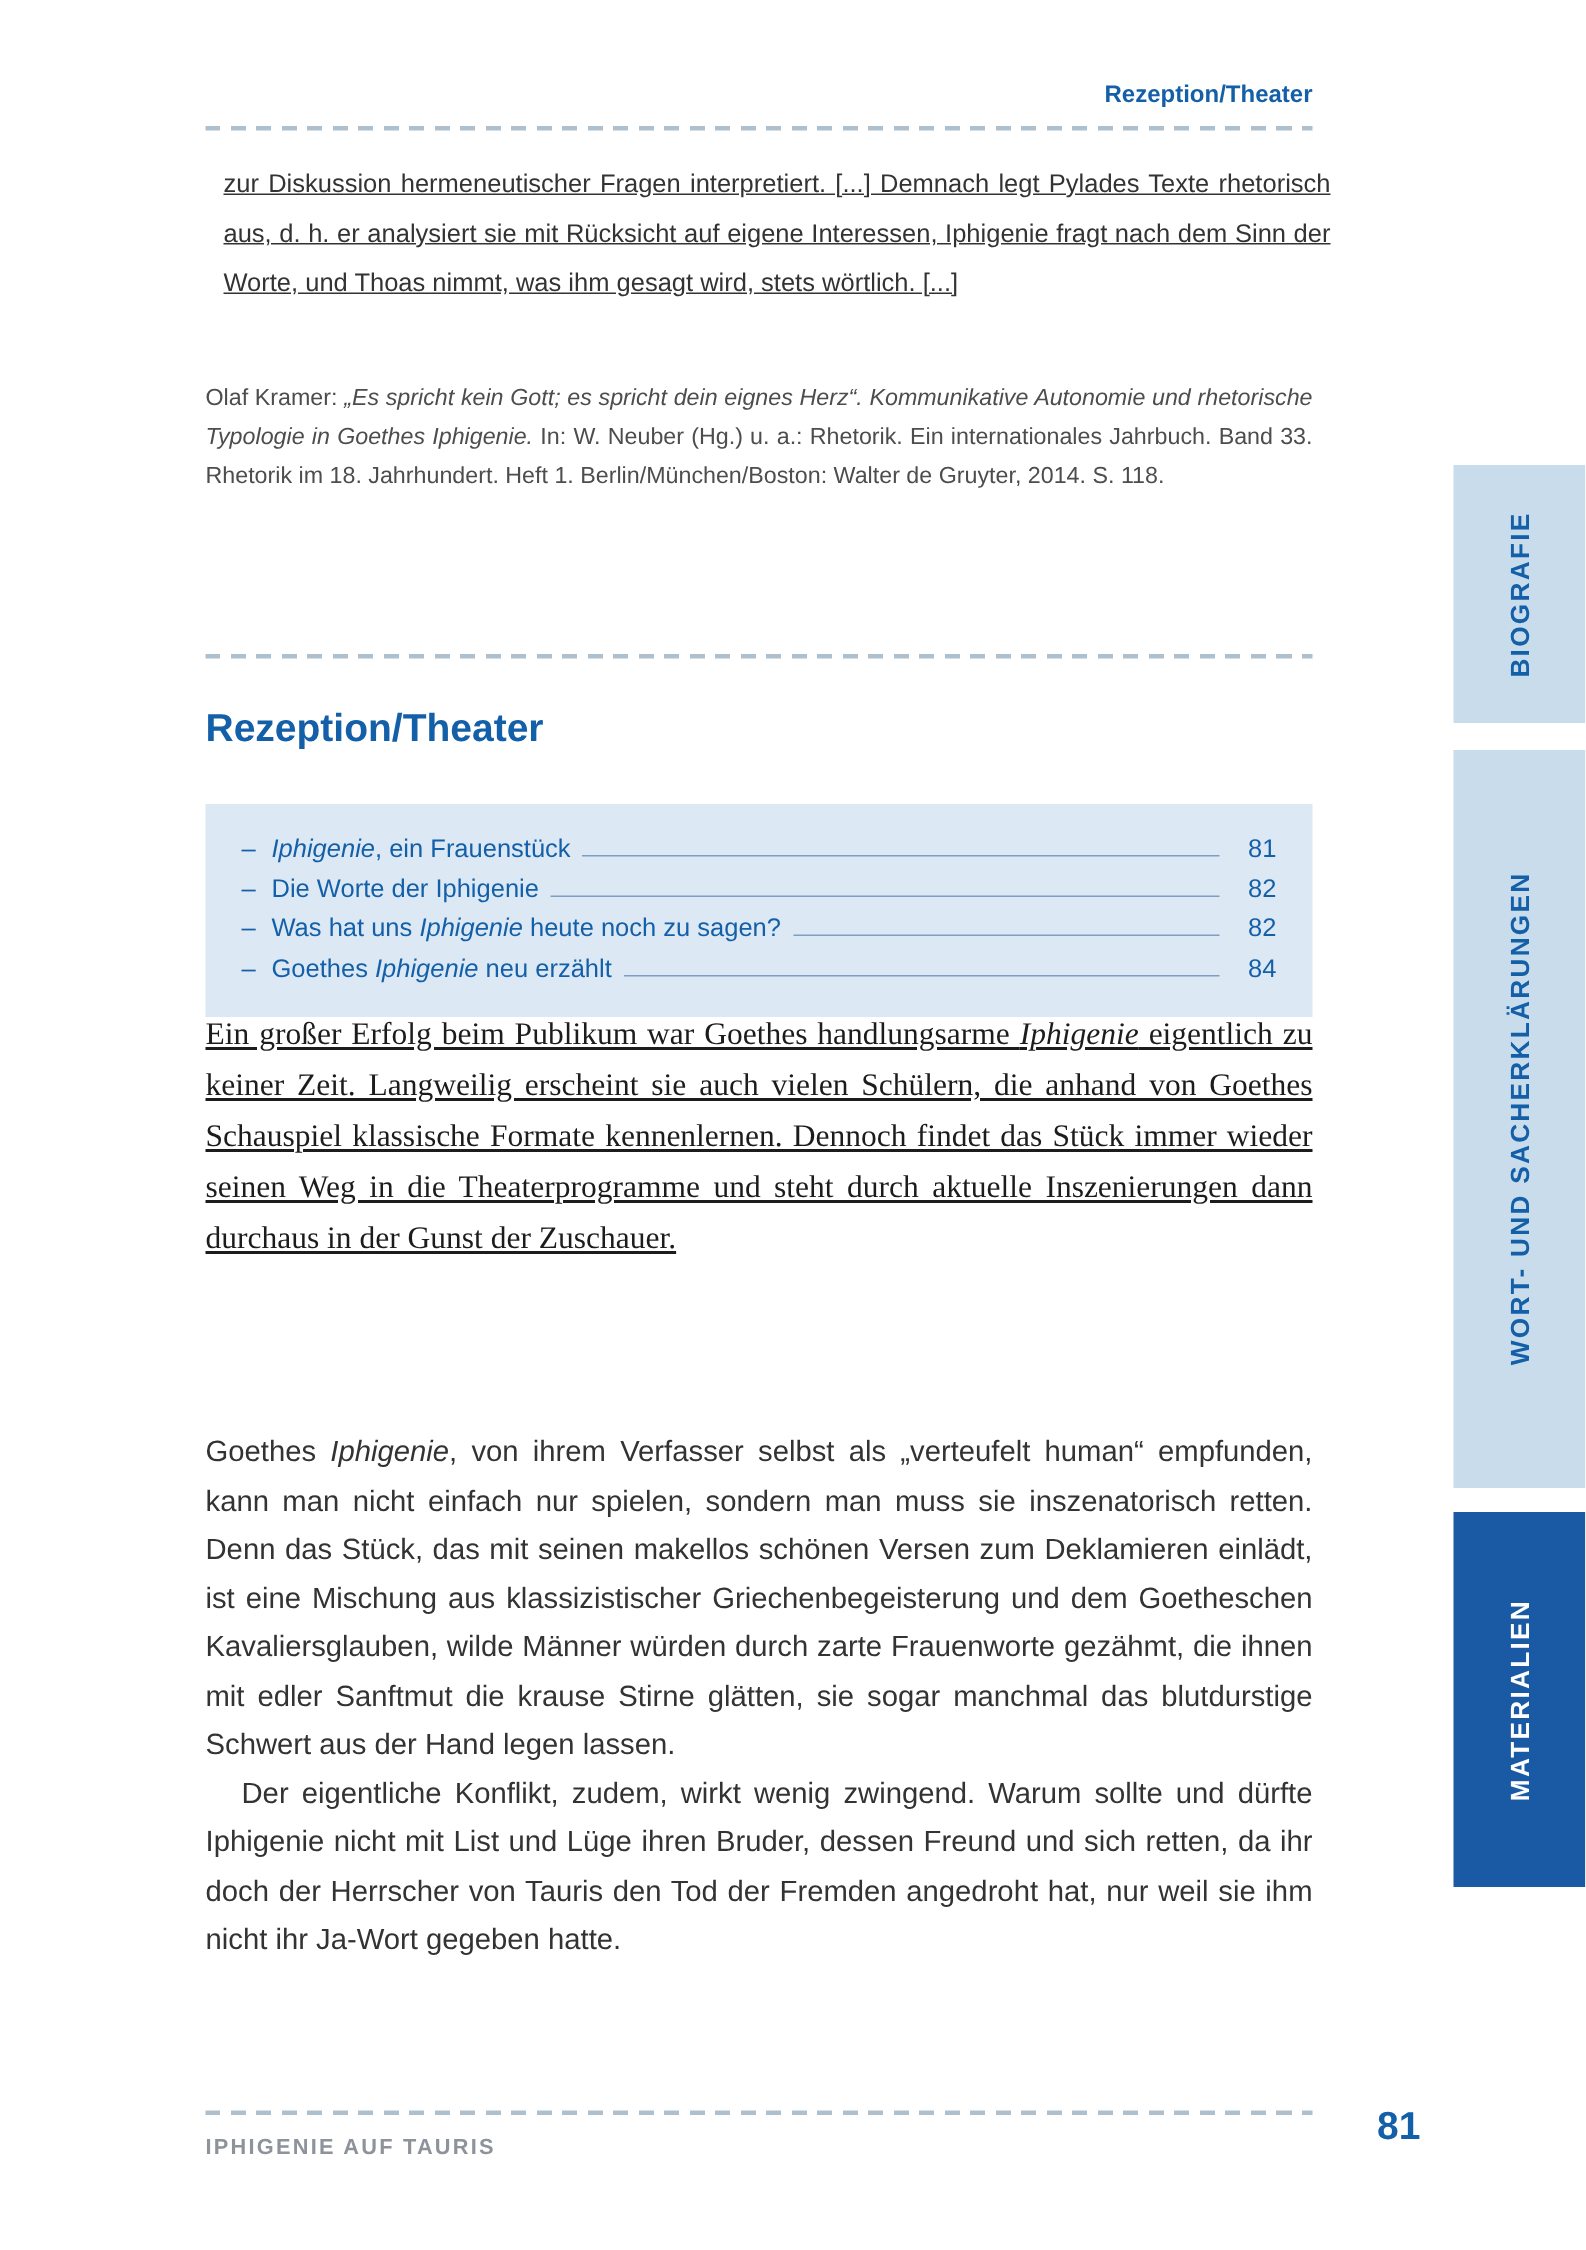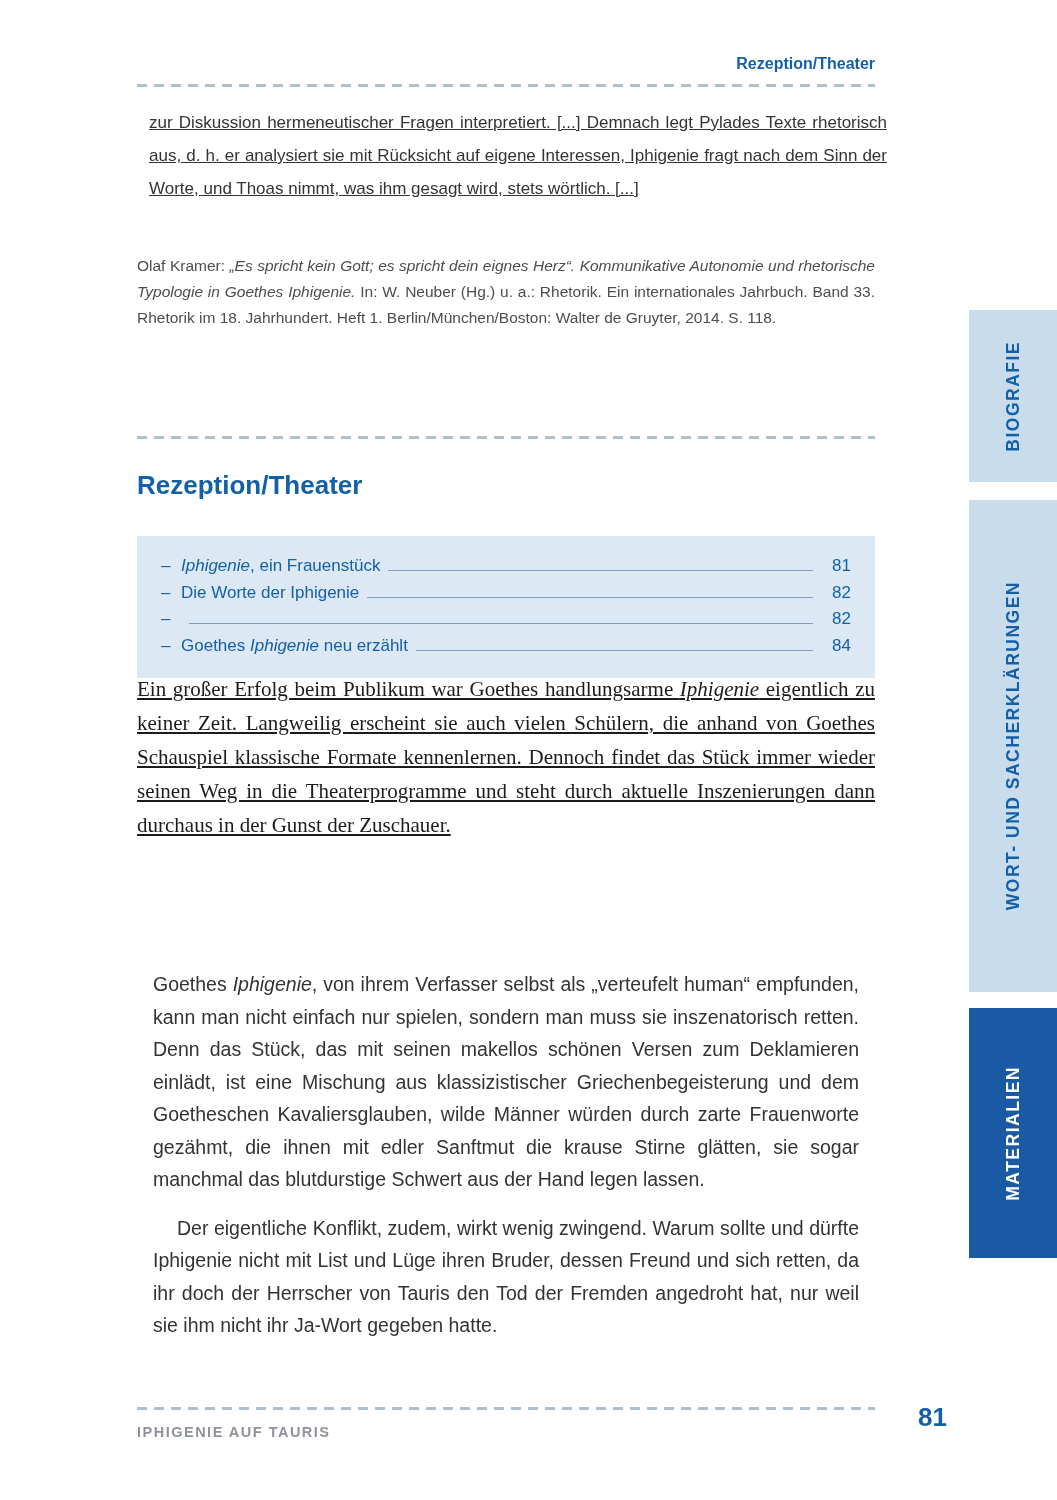--- a/index.html
+++ b/index.html
@@ -36,21 +36,21 @@
   .intro{position:absolute;top:672px;left:137px;width:738px;
          font-family:"Liberation Serif",serif;font-size:21px;line-height:34px;
          text-align:justify;color:var(--c-serif_text,#1c1c1c);text-decoration:underline;}
 
   .sub-title{position:absolute;top:920px;left:137px;width:738px;margin:0;
              font-size:20px;font-weight:bold;color:var(--c-accent,#1460a8);}
 
   .body-block{position:absolute;top:952px;left:137px;width:738px;
               font-size:19.5px;line-height:32.5px;text-align:justify;
               color:var(--c-body_text,#333333);}
-  .body-p{margin:16px;}
+  .body-p{margin:0;}
   .body-p.indent{text-indent:24px;}
 
   .footer-title{position:absolute;top:1424px;left:137px;font-size:14.5px;font-weight:bold;
                 letter-spacing:1.5px;color:var(--c-footer_text,#8e939b);}
   .footer-page{position:absolute;top:1402px;left:855px;width:92px;text-align:right;
                font-size:26px;font-weight:bold;color:var(--c-accent,#1460a8);}
 
   .tab{position:absolute;left:969px;width:88px;display:flex;
        align-items:center;justify-content:center;cursor:pointer;}
   .tab-light{background:var(--c-tab_light_bg,#c9dcec);color:var(--c-accent,#1460a8);}
@@ -82,20 +82,21 @@
       <span class="toc-page">81</span>
     </div>
     <div class="toc-row">
       <span class="toc-bullet">–</span>
       <span class="toc-label"><span>Die Worte der Iphigenie</span></span>
       <span class="toc-leader"></span>
       <span class="toc-page">82</span>
     </div>
     <div class="toc-row">
       <span class="toc-bullet">–</span>
+      <span class="toc-label"><span>Was hat uns </span><i>Iphigenie</i><span> heute noch zu sagen?</span></span>
       <span class="toc-leader"></span>
       <span class="toc-page">82</span>
     </div>
     <div class="toc-row">
       <span class="toc-bullet">–</span>
       <span class="toc-label"><span>Goethes </span><i>Iphigenie</i><span> neu erzählt</span></span>
       <span class="toc-leader"></span>
       <span class="toc-page">84</span>
     </div>
   </div>

